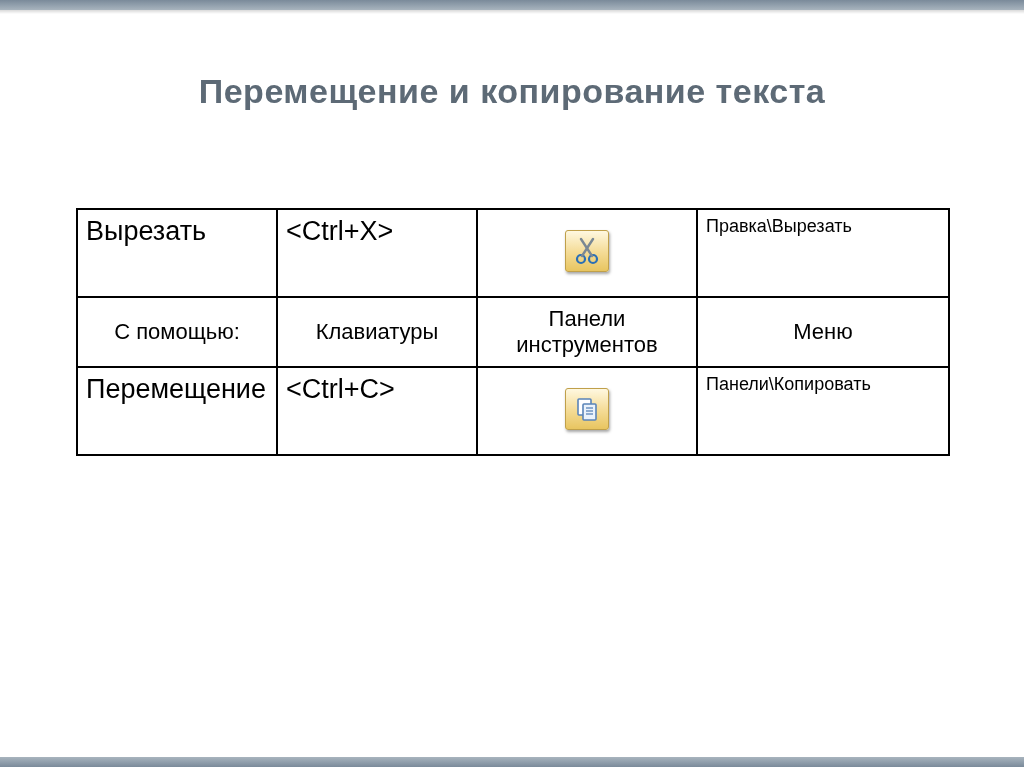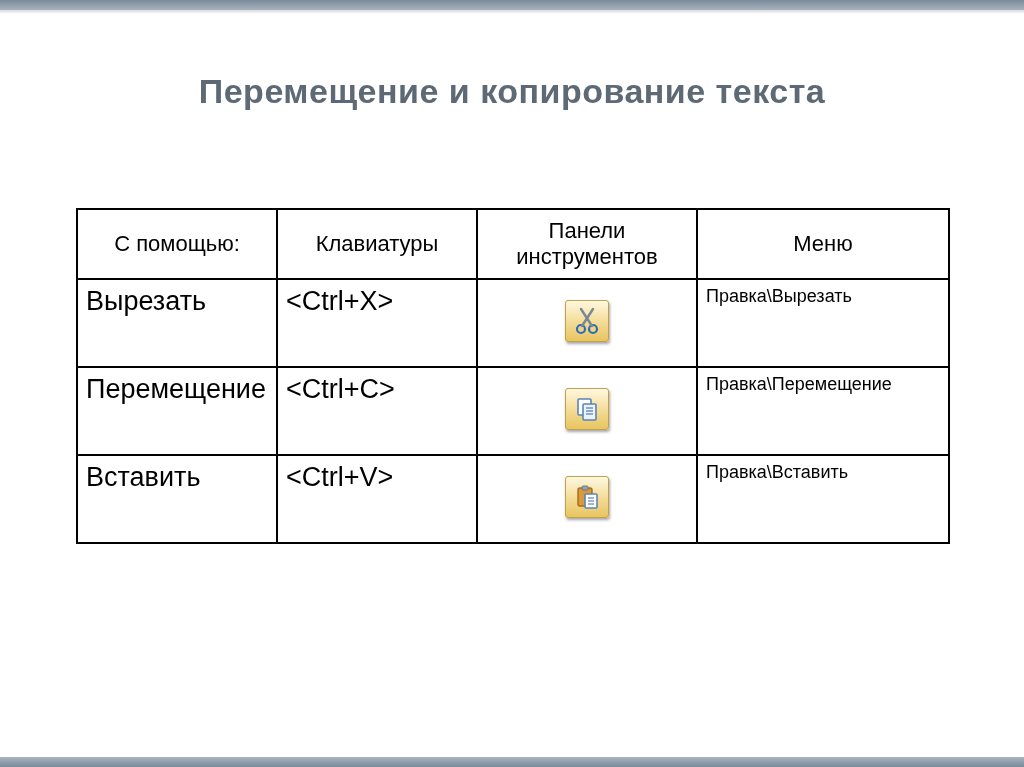--- a/index.html
+++ b/index.html
@@ -116,71 +116,54 @@
 <div class="table-wrap">
   <table>
     <colgroup>
       <col class="c1">
         <col class="c2">
         <col class="c3">
         <col class="c4">
     </colgroup>
     <tbody>
         <tr>
-      <th>С помощью:</th>
-      <th>Клавиатуры</th>
-      <th>Панели инструментов</th>
-      <th>Меню</th>
-    </tr>
-
-    <tr>
       <td class="action">Вырезать</td>
       <td class="shortcut">&lt;Ctrl+X&gt;</td>
       <td class="iconcell">
         <span class="toolbtn">
           <svg width="28" height="28" viewBox="0 0 28 28">
             <circle cx="8" cy="22" r="4" fill="none" stroke="#2a6fb5" stroke-width="2.2"></circle>
             <circle cx="20" cy="22" r="4" fill="none" stroke="#2a6fb5" stroke-width="2.2"></circle>
             <line x1="9" y1="19" x2="20" y2="2" stroke="#7a8894" stroke-width="2.4" stroke-linecap="round"></line>
             <line x1="19" y1="19" x2="8" y2="2" stroke="#7a8894" stroke-width="2.4" stroke-linecap="round"></line>
           </svg>
         </span>
       </td>
       <td class="menu">Правка\Вырезать</td>
     </tr>
 
     <tr>
+      <th>С помощью:</th>
+      <th>Клавиатуры</th>
+      <th>Панели инструментов</th>
+      <th>Меню</th>
+    </tr>
+
+    <tr>
       <td class="action">Перемещение</td>
       <td class="shortcut">&lt;Ctrl+C&gt;</td>
       <td class="iconcell">
         <span class="toolbtn">
           <svg width="28" height="28" viewBox="0 0 28 28">
             <rect x="5" y="4" width="13" height="16" rx="1" fill="#ffffff" stroke="#5a84b8" stroke-width="1.6"></rect>
             <rect x="10" y="9" width="13" height="16" rx="1" fill="#eaf2fb" stroke="#5a84b8" stroke-width="1.6"></rect>
             <line x1="13" y1="13" x2="20" y2="13" stroke="#5a84b8" stroke-width="1.3"></line>
             <line x1="13" y1="16" x2="20" y2="16" stroke="#5a84b8" stroke-width="1.3"></line>
             <line x1="13" y1="19" x2="20" y2="19" stroke="#5a84b8" stroke-width="1.3"></line>
           </svg>
         </span>
       </td>
-      <td class="menu">Правка\Перемещение</td>
+      <td class="menu">Панели\Копировать</td>
     </tr>
 
-    <tr>
-      <td class="action">Вставить</td>
-      <td class="shortcut">&lt;Ctrl+V&gt;</td>
-      <td class="iconcell">
-        <span class="toolbtn">
-          <svg width="28" height="28" viewBox="0 0 28 28">
-            <rect x="5" y="5" width="14" height="18" rx="2" fill="#d89a3a" stroke="#a56a1f" stroke-width="1.4"></rect>
-            <rect x="9" y="3" width="6" height="4" rx="1" fill="#9aa4ad" stroke="#6d7780" stroke-width="1"></rect>
-            <rect x="12" y="11" width="12" height="14" rx="1" fill="#ffffff" stroke="#5a84b8" stroke-width="1.6"></rect>
-            <line x1="15" y1="15" x2="21" y2="15" stroke="#5a84b8" stroke-width="1.2"></line>
-            <line x1="15" y1="18" x2="21" y2="18" stroke="#5a84b8" stroke-width="1.2"></line>
-            <line x1="15" y1="21" x2="21" y2="21" stroke="#5a84b8" stroke-width="1.2"></line>
-          </svg>
-        </span>
-      </td>
-      <td class="menu">Правка\Вставить</td>
-    </tr>
   </tbody>
     </table>
 </div>
 
 </body></html>

